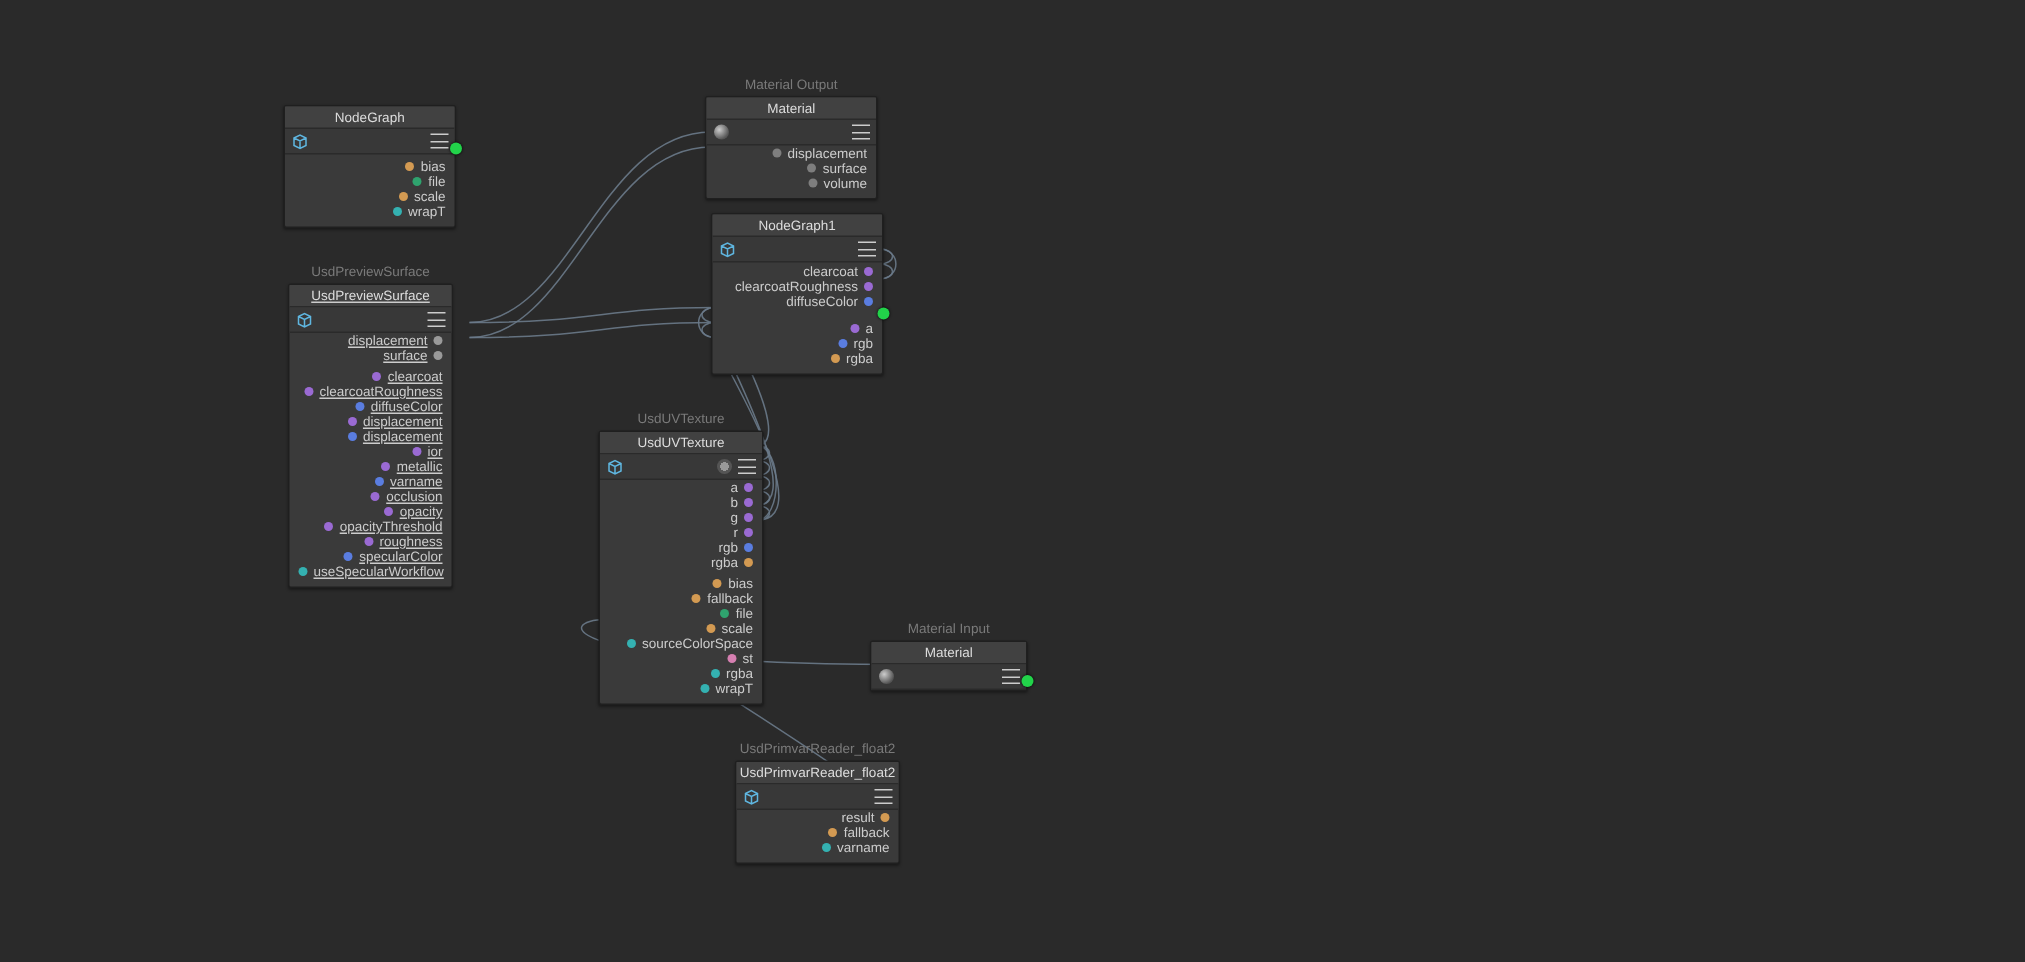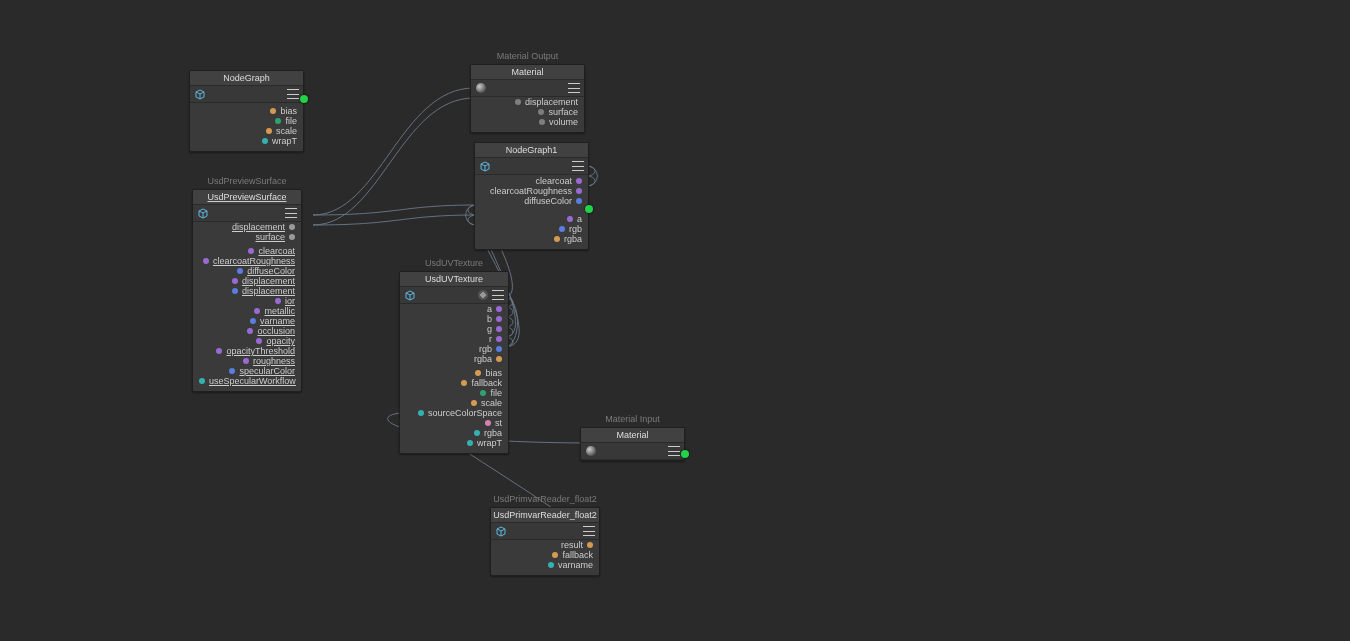--- a/index.html
+++ b/index.html
@@ -285,21 +285,21 @@
           <div class="port left"><span class="dot c-purple"></span><span>occlusion</span></div>
           <div class="port left"><span class="dot c-purple"></span><span>opacity</span></div>
           <div class="port left"><span class="dot c-purple"></span><span>opacityThreshold</span></div>
           <div class="port left"><span class="dot c-purple"></span><span>roughness</span></div>
           <div class="port left"><span class="dot c-blue"></span><span>specularColor</span></div>
           <div class="port left"><span class="dot c-teal"></span><span>useSpecularWorkflow</span></div>
         </div>
   </div>
 </div>
 
-<div class="node" style="left:399px; top:271px; width:108px;">
+<div class="node" style="left:399px; top:287px; width:108px;">
   <div class="node-supertitle">UsdUVTexture</div>
   <div class="node-header">UsdUVTexture</div>
   <div class="node-iconbar">
     <span class="type-icon">
       <svg class="svg-icon" viewBox="0 0 12 12">
             <path d="M2 4 L6 2 L10 4 L10 9 L6 11 L2 9 Z M2 4 L6 6 L10 4 M6 6 L6 11"></path>
           </svg>
     </span>
     <span class="spacer"></span>
     <span class="gear"></span>

